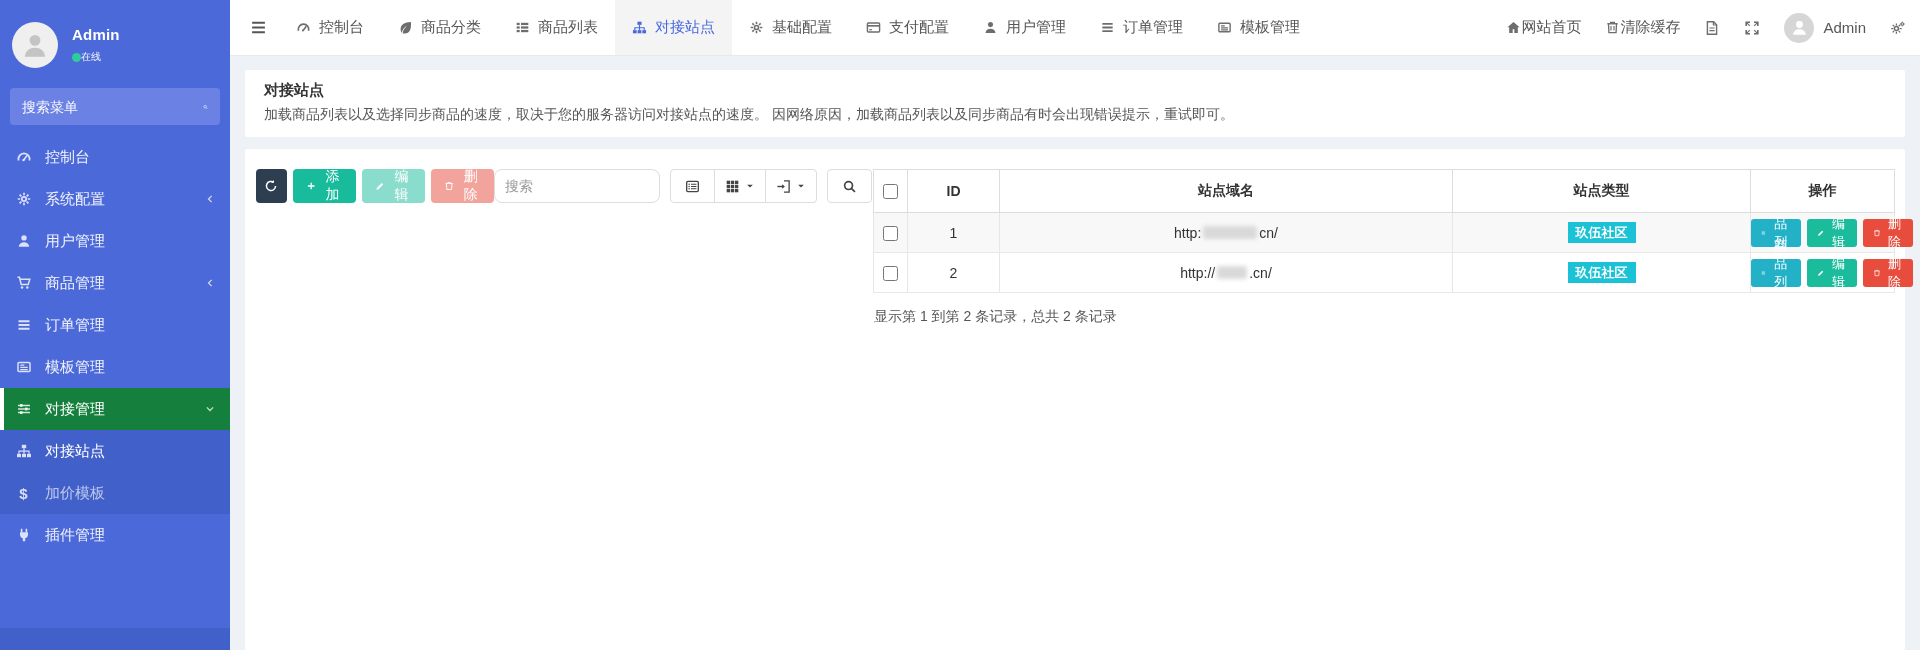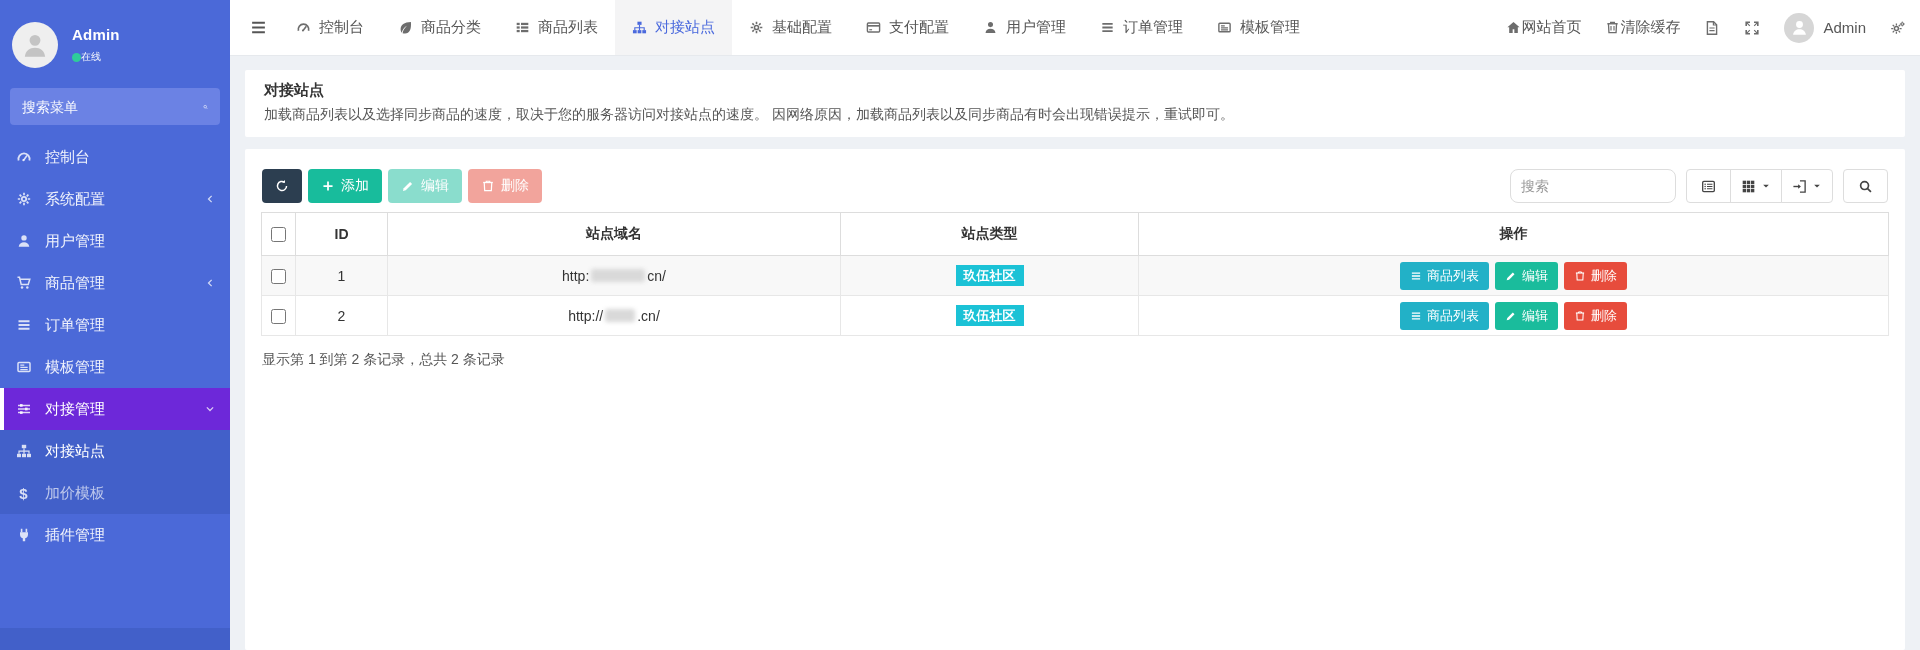--- a/index.html
+++ b/index.html
@@ -18,21 +18,21 @@
   .menu-search { margin: 4px 10px 0; height: 37px; background: #6b82e4; border-radius: 4px; display: flex; align-items: center; padding: 0 12px; }
   .menu-search input { flex: 1; background: transparent; border: none; outline: none; color: #fff; font-size: 14px; font-family: inherit; }
   .menu-search input::placeholder { color: rgba(255,255,255,.95); }
   .menu-search svg { width: 14px; height: 14px; color: #fff; }
   .menu { margin-top: 11px; display: flex; flex-direction: column; }
   .menu-item { height: 42px; display: flex; align-items: center; gap: 13px; padding: 0 14px 0 15px; font-size: 15px; color: rgba(255,255,255,.92); cursor: pointer; position: relative; }
   .menu-item .mi-icon { width: 17px; height: 17px; display: flex; align-items: center; justify-content: center; color: rgba(255,255,255,.8); flex-shrink: 0; }
   .menu-item .mi-icon svg { width: 16px; height: 16px; }
   .mi-chev { margin-left: auto; color: rgba(255,255,255,.75); display: flex; }
   .mi-chev svg { width: 12px; height: 12px; }
-  .menu-item.parent-active { background: #6d28d9; border-left: 4px solid #fff; padding-left: 11px; color: #fff; }
+  .menu-item.parent-active { background: #15803d; border-left: 4px solid #fff; padding-left: 11px; color: #fff; }
   .submenu-group { background: #4260c9; }
   .submenu-group .menu-item { color: rgba(255,255,255,.65); }
   .submenu-group .menu-item.active { color: #fff; }
   .dollar-glyph { font-size: 15px; font-weight: bold; }
   .sidebar-footer { position: absolute; bottom: 0; left: 0; width: 100%; height: 22px; background: #4260c9; }
 
   
   .main-col { flex: 1; display: flex; flex-direction: column; min-width: 0; }
 
   
@@ -52,21 +52,21 @@
   .nav-user { display: flex; align-items: center; gap: 9px; cursor: pointer; }
   .avatar-sm { width: 30px; height: 30px; border-radius: 50%; background: #d6d6d6; color: #fff; display: flex; align-items: center; justify-content: center; }
   .avatar-sm svg { width: 19px; height: 19px; }
 
   
   .content { flex: 1; padding: 14px 15px 0; display: flex; flex-direction: column; min-height: 0; }
   .panel { background: #fff; border-radius: 2px; }
   .page-header { padding: 11px 19px 13px; margin-bottom: 12px; flex-shrink: 0; }
   .page-title { font-size: 15px; font-weight: bold; color: #333; margin-bottom: 6px; }
   .page-desc { font-size: 14px; color: #555; }
-  .main-panel { flex: 1; padding: 20px 16px 20px; display: flex; flex-direction: column; }
+  .main-panel { flex: 1; padding: 20px 10px 20px; display: flex; flex-direction: row; }
 
   
   .toolbar { display: flex; align-items: flex-start; margin-bottom: 9px; padding: 0 1px; }
   .btn { border: none; border-radius: 4px; color: #fff; font-size: 14px; font-family: inherit; height: 34px; display: inline-flex; align-items: center; gap: 6px; padding: 0 13px; cursor: pointer; }
   .btn svg { width: 14px; height: 14px; }
   .btn + .btn { margin-left: 6px; }
   .btn-refresh { background: #2c3e50; width: 40px; justify-content: center; padding: 0; }
   .btn-add { background: #18bc9c; }
   .btn-disabled { opacity: .5; cursor: default; }
   .btn-edit-top { background: #18bc9c; }

